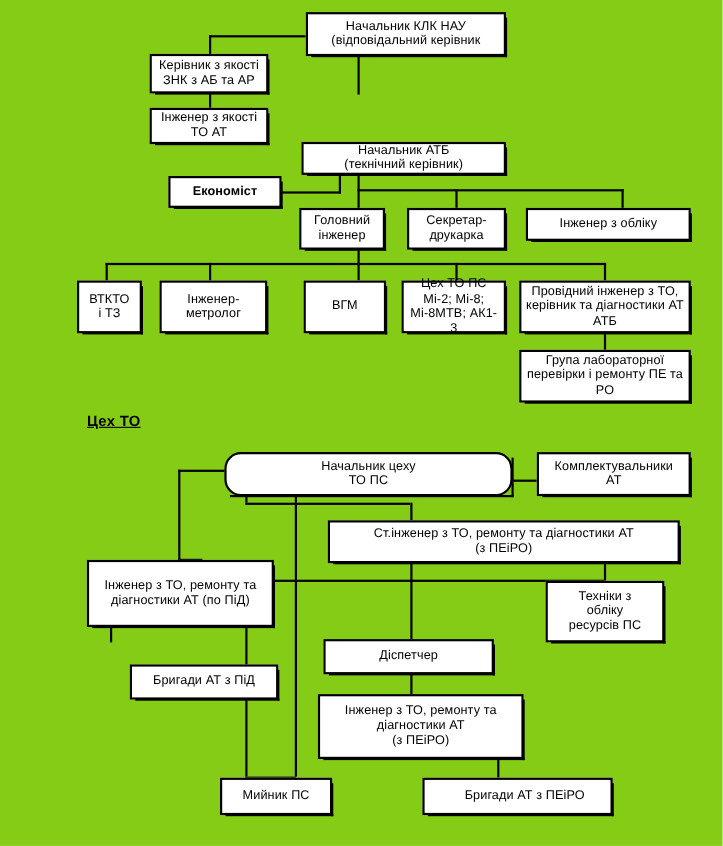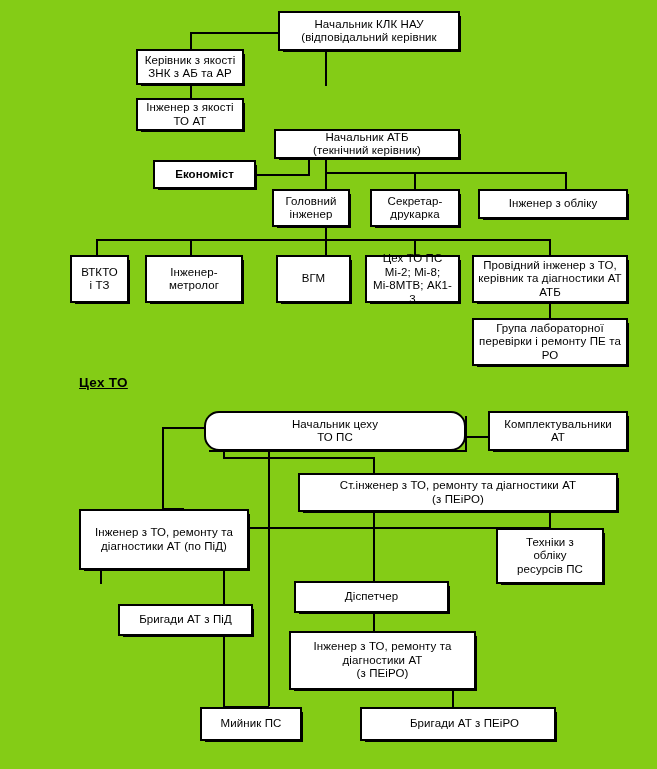--- a/index.html
+++ b/index.html
@@ -208,17 +208,17 @@
   </div>
 
   <div class="node shadow" style="left:289px;top:631px;width:187px;height:59px;">
     <span>Інженер з ТО, ремонту та діагностики АТ<br>(з ПЕіРО)</span>
   </div>
 
   <div class="node shadow" style="left:200px;top:707px;width:102px;height:34px;">
     <span>Мийник ПС</span>
   </div>
 
-  <div class="node shadow" style="left:360px;top:707px;width:196px;height:34px;padding-left:16px;">
+  <div class="node shadow" style="left:384px;top:707px;width:173px;height:34px;padding-left:16px;">
     <span>Бригади АТ з ПЕіРО</span>
   </div>
 
 </div>
 
 </body></html>

